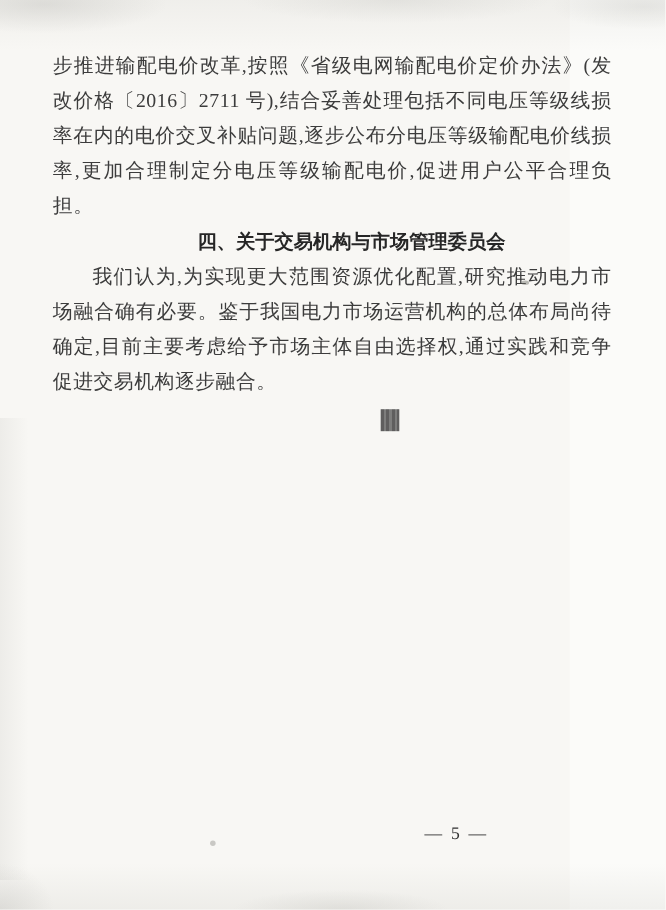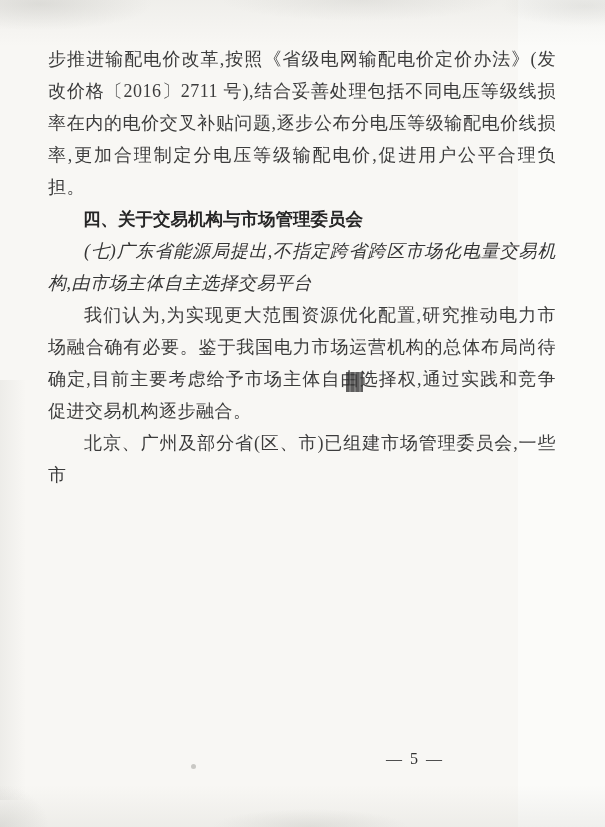--- a/index.html
+++ b/index.html
@@ -64,21 +64,21 @@
   }
   p.body { text-indent: 2em; color: #3c3c3c; }
   p.noindent { text-indent: 0; }
   p.heading {
     font-family: "Liberation Sans", "DejaVu Sans", sans-serif;
     font-weight: bold;
     color: #262626;
     text-indent: 2em;
     letter-spacing: 0px;
     font-size: 17.5px;
-    text-align: left;
+    text-align: center;
   }
   p.kai {
     font-style: italic;
     font-weight: 500;
     color: #353535;
     text-indent: 2em;
   }
   .pagenum {
     position: absolute;
     top: 750px;
@@ -122,23 +122,21 @@
 
 <div class="page">
 
   <div class="shade-top"></div>
   <div class="shade-left"></div>
   <div class="shade-bottom"></div>
 
   <div class="content">
     <p class="body noindent">步推进输配电价改革,按照《省级电网输配电价定价办法》(发改价格〔2016〕2711 号),结合妥善处理包括不同电压等级线损率在内的电价交叉补贴问题,逐步公布分电压等级输配电价线损率,更加合理制定分电压等级输配电价,促进用户公平合理负担。</p>
     <p class="heading">四、关于交易机构与市场管理委员会</p>
-    <p class="kai">(七)广东省能源局提出,不指定跨省跨区市场化电量交易机构,由市场主体自主选择交易平台</p>
     <p class="body">我们认为,为实现更大范围资源优化配置,研究推动电力市场融合确有必要。鉴于我国电力市场运营机构的总体布局尚待确定,目前主要考虑给予市场主体自由选择权,通过实践和竞争促进交易机构逐步融合。</p>
-    <p class="body">北京、广州及部分省(区、市)已组建市场管理委员会,一些市</p>
   </div>
 
   <div class="pagenum">— 5 —</div>
 
   <div class="ink-smudge"></div>
   <div class="speck-1"></div>
   <div class="speck-2"></div>
 
 </div>
 

